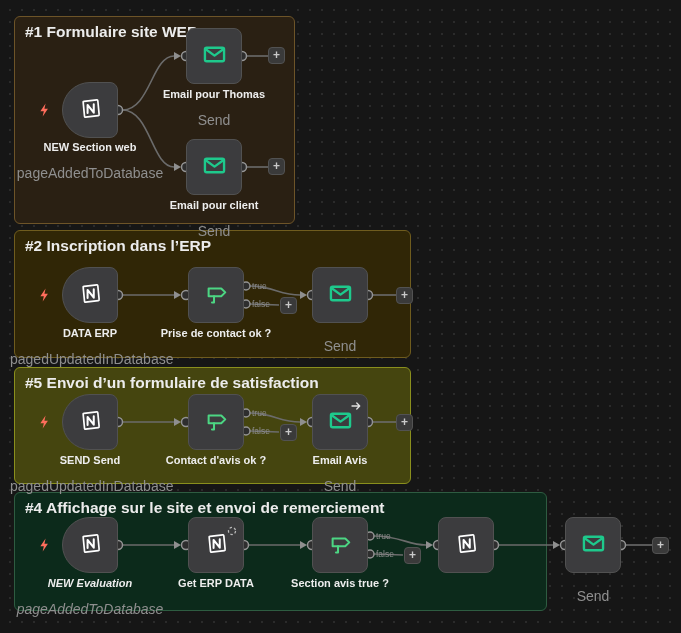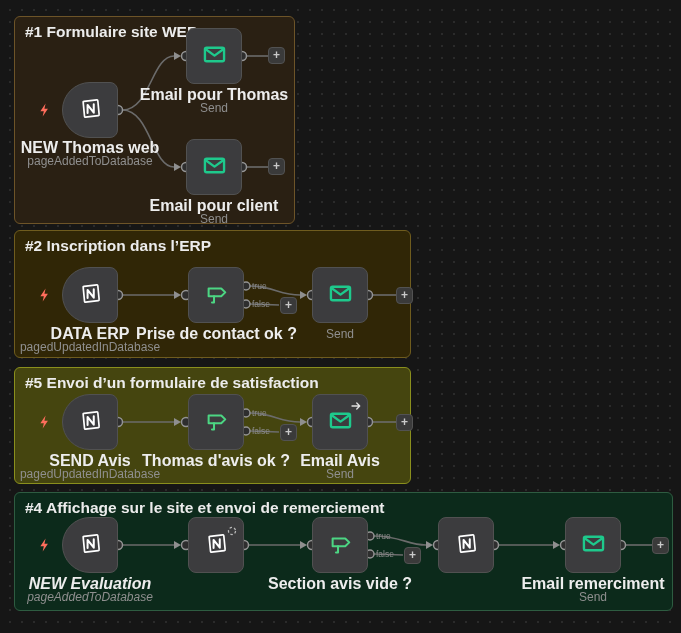--- a/index.html
+++ b/index.html
@@ -7,29 +7,29 @@
   .canvas{
     position:relative;width:681px;height:633px;overflow:hidden;
     background-color:var(--canvas_bg,#161616);
     background-image:radial-gradient(circle,var(--canvas_dot,#2c2c2c) 1px,transparent 1.3px);
     background-size:12px 12px;background-position:4px 4px;
   }
   .group{position:absolute;border:1px solid;border-radius:6px;}
   .g1{left:14px;top:16px;width:281px;height:208px;background:var(--group1_bg);border-color:var(--group1_border);}
   .g2{left:14px;top:230px;width:397px;height:128px;background:var(--group2_bg);border-color:var(--group2_border);}
   .g3{left:14px;top:367px;width:397px;height:117px;background:var(--group3_bg);border-color:var(--group3_border);}
-  .g4{left:14px;top:492px;width:659px;height:119px;background:var(--group4_bg);border-color:var(--group4_border);}
+  .g4{left:14px;top:492px;width:533px;height:119px;background:var(--group4_bg);border-color:var(--group4_border);}
   .gtitle{position:absolute;top:6px;left:10px;font-size:15.5px;font-weight:700;color:#ececec;white-space:nowrap;}
   .node{position:absolute;width:56px;height:56px;background:var(--node_bg,#3c3c3e);
     border:1px solid var(--node_border,#515151);border-radius:8px;
     display:flex;align-items:center;justify-content:center;cursor:pointer;}
   .trigger{border-radius:28px 8px 8px 28px;}
   .nlabel{position:absolute;width:160px;text-align:center;pointer-events:none;}
-  .nname{font-size:16px;font-weight:700;color:#ededed;line-height:13px;white-space:nowrap;}
-  .nsub{font-size:12px;color:#8f8f8f;margin-top:0;white-space:nowrap;}
+  .nname{font-size:11px;font-weight:700;color:#ededed;line-height:13px;white-space:nowrap;}
+  .nsub{font-size:14px;color:#8f8f8f;margin-top:11px;white-space:nowrap;}
   .plus{position:absolute;width:17px;height:17px;border-radius:4px;background:#3a3a3a;
     border:1px solid #525252;color:#c9c9c9;font-size:12px;line-height:14px;text-align:center;
     font-weight:700;cursor:pointer;}
   .branch{position:absolute;font-size:8.5px;color:#8d8d8d;line-height:9px;}
   .bolt{position:absolute;width:14px;height:14px;}
   .badge{position:absolute;}
   svg.wires{position:absolute;left:0;top:0;pointer-events:none;}
   .wire{stroke:var(--wire,#666);stroke-width:1.6;fill:none;}
   .arrowhead{fill:#8f8f8f;stroke:none;}
   .port{fill:#2e2e2e;stroke:#949494;stroke-width:1.5;}
@@ -172,21 +172,21 @@
       <svg class="ic-mail" viewBox="0 0 24 24" width="27" height="27" fill="none" stroke-width="2.1">
         <rect x="3.5" y="6" width="17" height="12" rx="1.5"></rect>
         <path d="M4.5 7.5 L12 13 L19.5 7.5" stroke-linecap="round" stroke-linejoin="round"></path>
       </svg>
     </span>
   </div>
   <div class="plus" style="left:268px;top:47px;">+</div>
   <div class="plus" style="left:268px;top:158px;">+</div>
 
   <div class="nlabel" style="left:10px;top:141px;">
-    <div class="nname">NEW Thomas web</div>
+    <div class="nname">NEW Section web</div>
     <div class="nsub">pageAddedToDatabase</div>
   </div>
   <div class="nlabel" style="left:134px;top:88px;">
     <div class="nname">Email pour Thomas</div>
     <div class="nsub">Send</div>
   </div>
   <div class="nlabel" style="left:134px;top:199px;">
     <div class="nname">Email pour client</div>
     <div class="nsub">Send</div>
   </div>
@@ -259,25 +259,25 @@
         <path d="M4 12 H19 M13.5 6 L19.5 12 L13.5 18"></path>
       </svg>
     </span>
   </div>
   <span class="branch" style="left:252px;top:409px;">true</span>
   <span class="branch" style="left:252px;top:427px;">false</span>
   <div class="plus" style="left:280px;top:424px;">+</div>
   <div class="plus" style="left:396px;top:414px;">+</div>
 
   <div class="nlabel" style="left:10px;top:454px;">
-    <div class="nname">SEND Avis</div>
+    <div class="nname">SEND Send</div>
     <div class="nsub">pagedUpdatedInDatabase</div>
   </div>
   <div class="nlabel" style="left:136px;top:454px;">
-    <div class="nname">Thomas d'avis ok ?</div>
+    <div class="nname">Contact d'avis ok ?</div>
   </div>
   <div class="nlabel" style="left:260px;top:454px;">
     <div class="nname">Email Avis</div>
     <div class="nsub">Send</div>
   </div>
 
   <div class="node trigger" style="left:62px;top:517px;">
     <span>
       <svg class="ic-notion" viewBox="0 0 24 24" width="27" height="27" fill="none" stroke-width="1.5" stroke-linejoin="round">
         <path d="M6.2 5.6 L17.6 4.4 Q18.4 4.3 18.5 5.1 L19.7 17.5 Q19.8 18.3 19 18.4 L7.6 19.7 Q6.8 19.8 6.7 19 L5.5 6.5 Q5.4 5.7 6.2 5.6 Z"></path>
@@ -325,22 +325,22 @@
   <span class="branch" style="left:376px;top:532px;">true</span>
   <span class="branch" style="left:376px;top:550px;">false</span>
   <div class="plus" style="left:404px;top:547px;">+</div>
   <div class="plus" style="left:652px;top:537px;">+</div>
 
   <div class="nlabel" style="left:10px;top:577px;font-style:italic;">
     <div class="nname">NEW Evaluation</div>
     <div class="nsub">pageAddedToDatabase</div>
   </div>
   <div class="nlabel" style="left:136px;top:577px;">
+    <div class="nname">Get ERP DATA</div>
   </div>
   <div class="nlabel" style="left:260px;top:577px;">
-    <div class="nname">Section avis vide ?</div>
+    <div class="nname">Section avis true ?</div>
   </div>
   <div class="nlabel" style="left:513px;top:577px;">
-    <div class="nname">Email remerciment</div>
     <div class="nsub">Send</div>
   </div>
 
 </div>
 
 </body></html>

